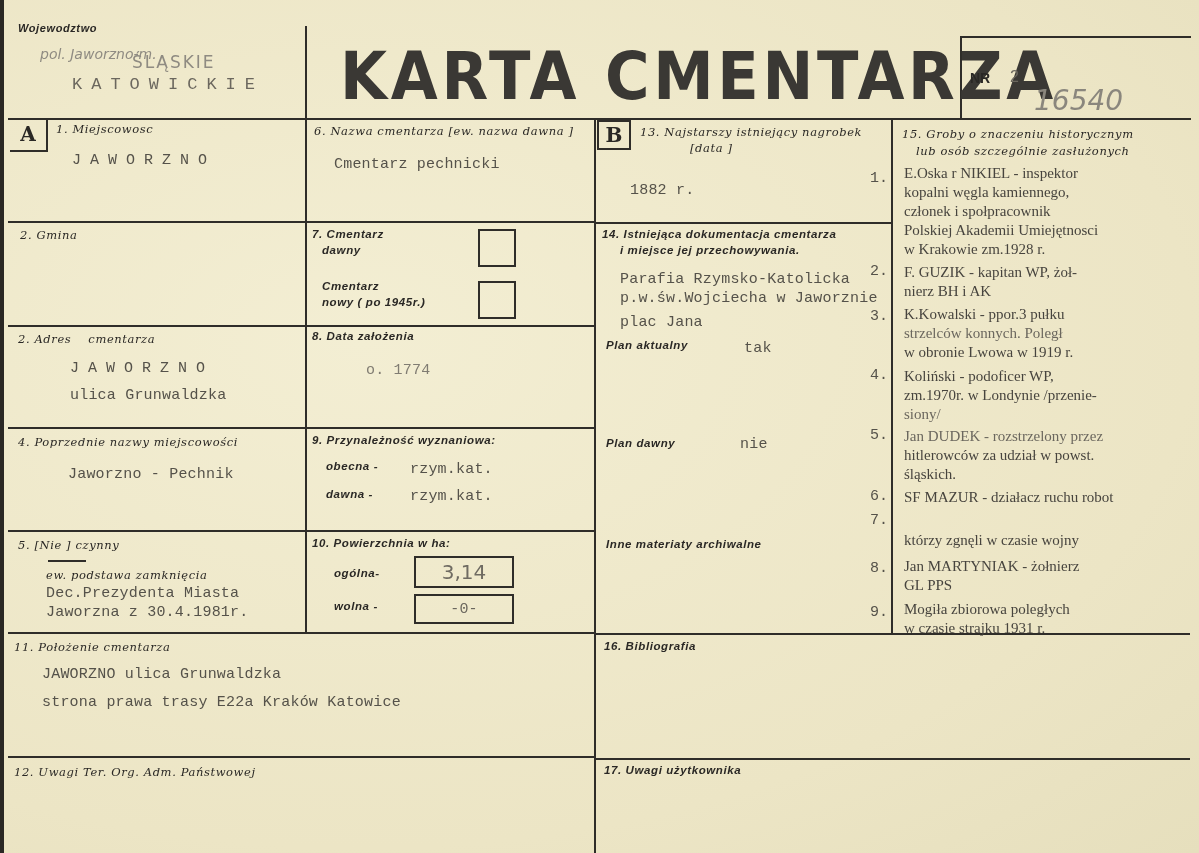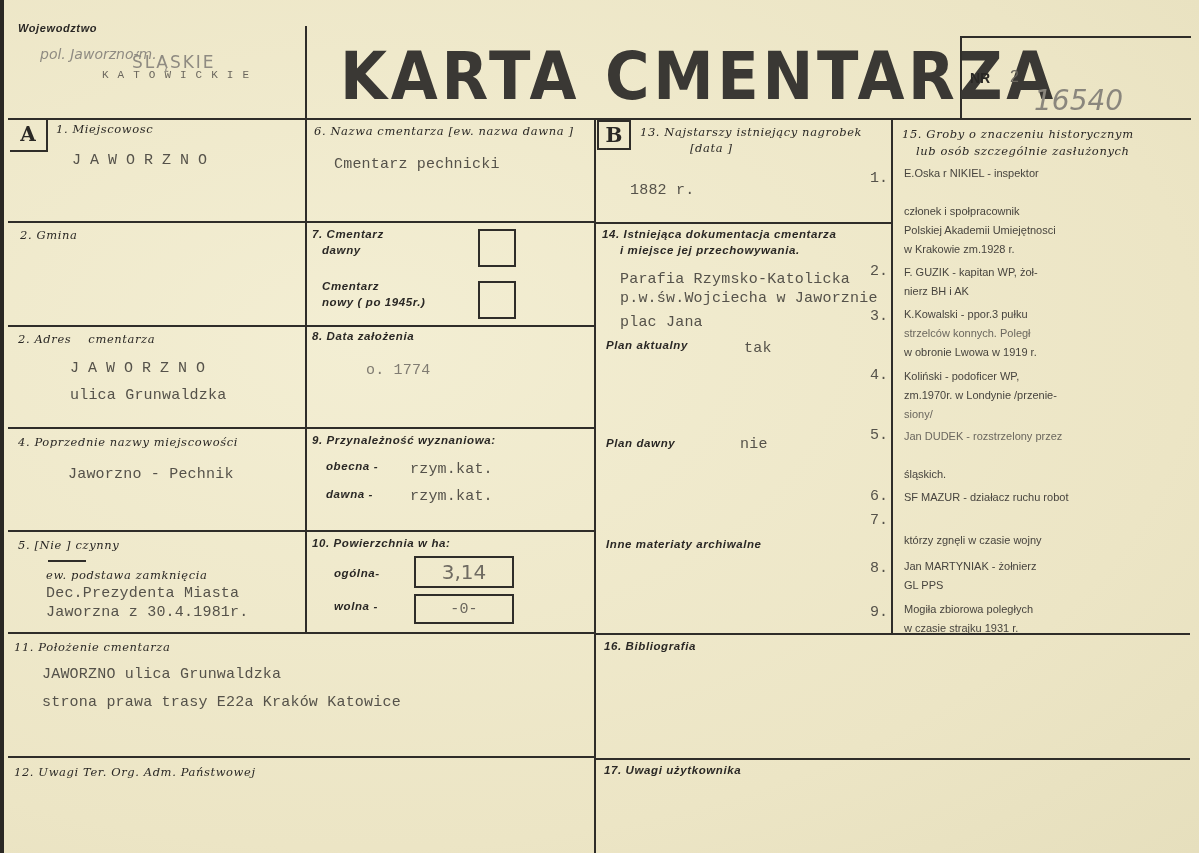--- a/index.html
+++ b/index.html
@@ -37,21 +37,21 @@
     transform: scaleX(0.92); transform-origin: left top; white-space: nowrap;
   }
   .secbox {
     position: absolute; width: 28px; height: 28px; border: 2px solid #2f2d29;
     font-family: "DejaVu Serif", serif; font-weight: bold; font-size: 20px;
     display: flex; align-items: center; justify-content: center; color: #2a2825;
   }
   .checkbox { position: absolute; width: 34px; height: 34px; border: 2.5px solid #2f2d29; }
   .valbox { position: absolute; border: 2px solid #2f2d29; display: flex; align-items: center; justify-content: center; }
   .gnum { position: absolute; font-family: "Liberation Mono", monospace; font-size: 15px; color: #55524a; width: 22px; text-align: right; }
-  .gline { position: absolute; left: 900px; font-family: Liberation Sans, sans-serif; font-size: 11px; color: #47443e; white-space: nowrap; line-height: 19.5px; }
+  .gline { position: absolute; left: 900px; font-family: Liberation Serif, serif; font-size: 15px; color: #47443e; white-space: nowrap; line-height: 19.5px; }
   .gline.light { color: #6b675e; }
 </style>
 </head>
 <body>
 
 <div class="card">
 
   <div class="ln-h" style="left:4px; top:118px; width:1183px;"></div>
   <div class="ln-v" style="left:301px; top:26px; height:94px;"></div>
   <div class="ln-v" style="left:956px; top:36px; height:84px;"></div>
@@ -68,21 +68,21 @@
   <div class="ln-h" style="left:4px; top:632px; width:588px;"></div>
   <div class="ln-h" style="left:4px; top:756px; width:588px;"></div>
 
   <div class="ln-h" style="left:590px; top:222px; width:299px;"></div>
   <div class="ln-h" style="left:590px; top:633px; width:596px;"></div>
   <div class="ln-h" style="left:590px; top:758px; width:596px;"></div>
 
   <div class="lbl bold" style="left:14px; top:22px; font-size:11px;">Wojewodztwo</div>
   <div class="hand" style="left:128px; top:16px; font-size:17px; letter-spacing:2px; font-style:normal;margin-top:36px;">ŚLĄSKIE</div>
   <div class="hand" style="left:36px; top:46px; font-size:14px;">pol. Jaworzno-m.</div>
-  <div class="tw spaced" style="left:68px; top:69px; font-size:11px; color:#6b675e;margin-left:30px;">KATOWICKIE</div>
+  <div class="tw spaced" style="left:68px; top:75px; font-size:17px; color:#6b675e;">KATOWICKIE</div>
 
   <div class="title">KARTA CMENTARZA</div>
 
   <div class="abs" style="left:966px; top:70px; font-family:'Liberation Sans',sans-serif; font-weight:bold; font-size:14px; color:#2a2825;">NR</div>
   <div class="abs" style="left:1006px; top:68px; font-family:'Liberation Sans',sans-serif; font-size:16px; color:#6b675e;">2</div>
   <div class="hand" style="left:1030px; top:84px; font-size:28px; font-weight:300; color:#8a867d;">16540</div>
 
   <div class="abs" style="left:6px; top:118px; width:36px; height:32px; border-right:2px solid #2f2d29; border-bottom:2px solid #2f2d29; display:flex; align-items:center; justify-content:center; font-family:'DejaVu Serif',serif; font-weight:bold; font-size:20px; color:#2a2825;">A</div>
 
   <div class="lbl" style="left:52px; top:122px;">1. Miejscowosc</div>
@@ -162,36 +162,38 @@
   <div class="gnum" style="left:862px; top:263px;">2.</div>
   <div class="gnum" style="left:862px; top:308px;">3.</div>
   <div class="gnum" style="left:862px; top:367px;">4.</div>
   <div class="gnum" style="left:862px; top:427px;">5.</div>
   <div class="gnum" style="left:862px; top:488px;">6.</div>
   <div class="gnum" style="left:862px; top:512px;">7.</div>
   <div class="gnum" style="left:862px; top:560px;">8.</div>
   <div class="gnum" style="left:862px; top:604px;">9.</div>
 
   <div class="gline" style="top:164px;">E.Oska r NIKIEL - inspektor</div>
+  <div class="gline" style="top:183px;">kopalni węgla  kamiennego,</div>
   <div class="gline" style="top:202px;">członek i społpracownik</div>
   <div class="gline" style="top:221px; width:290px; overflow:hidden;">Polskiej Akademii Umiejętnosci</div>
   <div class="gline" style="top:240px;">w Krakowie zm.1928 r.</div>
 
   <div class="gline" style="top:263px;">F. GUZIK - kapitan WP, żoł-</div>
   <div class="gline" style="top:282px;">nierz BH i AK</div>
 
   <div class="gline" style="top:305px;">K.Kowalski - ppor.3 pułku</div>
   <div class="gline light" style="top:324px;">strzelców konnych. Poległ</div>
   <div class="gline" style="top:343px;">w obronie Lwowa w 1919 r.</div>
 
   <div class="gline" style="top:367px;">Koliński - podoficer WP,</div>
   <div class="gline" style="top:386px; width:290px; overflow:hidden;">zm.1970r. w Londynie /przenie-</div>
   <div class="gline light" style="top:405px;">siony/</div>
 
   <div class="gline light" style="top:427px; width:290px; overflow:hidden;">Jan DUDEK - rozstrzelony przez</div>
+  <div class="gline" style="top:446px; width:290px; overflow:hidden;">hitlerowców za udział w powst.</div>
   <div class="gline" style="top:465px;">śląskich.</div>
 
   <div class="gline" style="top:488px; width:290px; overflow:hidden;">SF MAZUR - działacz ruchu robot</div>
 
   <div class="gline" style="top:531px;">którzy zgnęli w czasie wojny</div>
 
   <div class="gline" style="top:557px;">Jan MARTYNIAK - żołnierz</div>
   <div class="gline" style="top:576px;">GL PPS</div>
 
   <div class="gline" style="top:600px;">Mogiła zbiorowa poległych</div>

